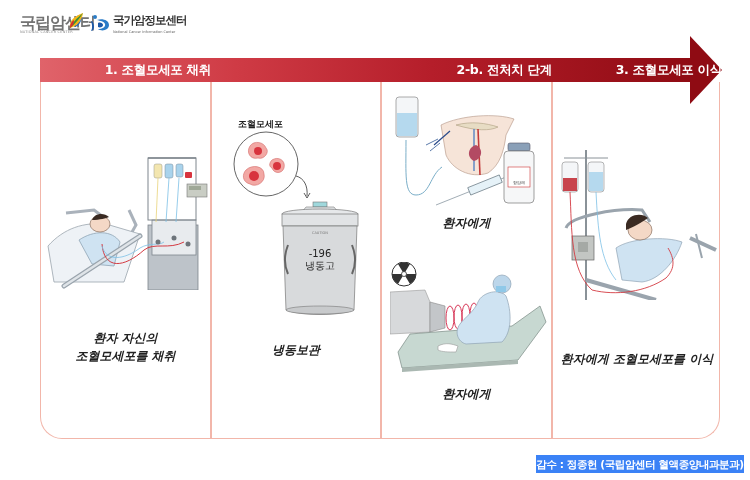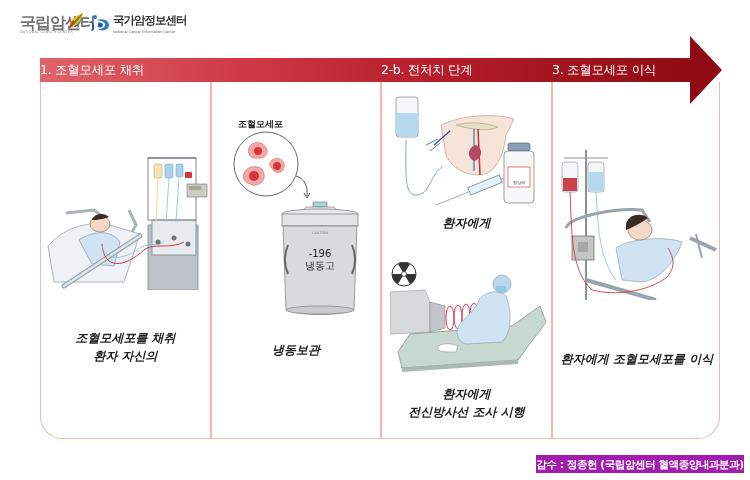--- a/index.html
+++ b/index.html
@@ -15,31 +15,31 @@
   .logo2-mark { left:89px; top:14px; width:22px; height:18px; }
   .logo2 { left:113px; top:13px; width:80px; height:24px; }
   .logo2 .name { position:absolute; left:0; top:0; font-size:11.5px; font-weight:bold; color:#333; letter-spacing:-1px; white-space:nowrap; }
   .logo2 .sub { position:absolute; left:0; top:17px; font-size:3.5px; color:#666; white-space:nowrap; }
 
   
   .arrow-band { left:40px; top:58px; width:652px; height:24px;
     background:linear-gradient(90deg,#e0636a 0%,#cf3b45 30%,#b51e2a 60%,#8f0b13 100%); }
   .arrow-head { left:690px; top:36px; width:0; height:0;
     border-top:34px solid transparent; border-bottom:34px solid transparent; border-left:32px solid #8f0b13; }
-  .step-label { top:58px; height:24px; line-height:24px; font-size:12.5px; font-weight:normal; color:#fff;
-    text-align:left; white-space:nowrap; letter-spacing:-0.3px; }
+  .step-label { top:58px; height:24px; line-height:24px; font-size:12.5px; font-weight:bold; color:#fff;
+    text-align:right; white-space:nowrap; letter-spacing:-0.3px; }
 
   
   .frame { left:40px; top:82px; width:680px; height:357px; border:1.5px solid #f2b6aa; border-top:none;
     border-radius:0 0 22px 22px; box-sizing:border-box; }
   .divider { top:82px; width:1.5px; height:357px; background:#f2b6aa; }
 
   .caption { font-size:12px; font-weight:bold; color:#222; text-align:center; line-height:18px; white-space:nowrap;font-style:italic; }
 
-  .credit { left:536px; top:455px; width:208px; height:18px; background:#a21caf; color:#fff;
+  .credit { left:536px; top:455px; width:208px; height:18px; background:#3b82f6; color:#fff;
     font-size:10.5px; font-weight:bold; line-height:18px; text-align:center; white-space:nowrap; letter-spacing:-0.4px; }
 </style>
 </head>
 <body>
 
 <div class="abs logo1">
   <span class="name">국립암센터</span>
   <span class="sub">NATIONAL CANCER CENTER</span>
 </div>
 <svg class="abs logo1-mark" viewBox="0 0 16 18">
@@ -103,22 +103,22 @@
   <path d="M125 28 L122 72" stroke="#7cc0e6" stroke-width="0.8" fill="none"></path>
   <path d="M135 28 L132 72" stroke="#7cc0e6" stroke-width="0.8" fill="none"></path>
   <path d="M58 94 C60 120 80 118 100 100 C110 92 125 100 140 92" stroke="#d43a42" stroke-width="1" fill="none"></path>
   <path d="M58 96 C62 112 80 110 96 98 C106 92 115 96 120 92" stroke="#7cc0e6" stroke-width="0.8" fill="none"></path>
 
   <circle cx="114" cy="92" r="2.5" fill="#6d747a"></circle>
   <circle cx="130" cy="88" r="2.5" fill="#6d747a"></circle>
   <circle cx="144" cy="94" r="2.5" fill="#6d747a"></circle>
 </svg>
 <div class="abs caption" style="left:40px;width:171px;top:329px;">
+  <div>환자 자신의</div>
   <div>조혈모세포를 채취</div>
-  <div>환자 자신의</div>
 </div>
 
 <div class="abs" style="left:238px;top:118px;font-size:9px;font-weight:bold;color:#222;white-space:nowrap;">조혈모세포</div>
 <svg class="abs" style="left:232px;top:130px;width:90px;height:70px;" viewBox="0 0 90 70">
   <circle cx="34" cy="34" r="32" fill="#fff" stroke="#555" stroke-width="0.9"></circle>
   <path d="M18 16 C22 10 32 12 34 18 C38 22 32 30 26 28 C18 30 14 22 18 16 Z" fill="#f2a8a4" stroke="#d46a68" stroke-width="0.6"></path>
   <circle cx="26" cy="21" r="4" fill="#d8343e"></circle>
   <path d="M40 30 C46 26 54 30 52 38 C50 44 42 44 40 38 C36 36 38 32 40 30 Z" fill="#f2a8a4" stroke="#d46a68" stroke-width="0.6"></path>
   <circle cx="45" cy="36" r="4" fill="#d8343e"></circle>
   <path d="M14 40 C20 34 32 36 32 44 C34 52 24 58 18 54 C10 52 10 44 14 40 Z" fill="#f2a8a4" stroke="#d46a68" stroke-width="0.6"></path>
@@ -193,21 +193,20 @@
   <path d="M8 90 L20 72 L122 64 L150 44 L156 60 L128 98 L12 106 Z" fill="#c7d8d1" stroke="#7a8a84" stroke-width="0.7"></path>
   <path d="M12 106 L128 98 L128 102 L12 110 Z" fill="#aab8b2"></path>
 
   <path d="M88 40 C92 30 110 26 116 34 C122 50 122 70 112 80 L76 82 C68 80 64 70 70 62 C74 56 84 50 88 40 Z" fill="#cfe3f2" stroke="#8fa4b5" stroke-width="0.7"></path>
   <circle cx="112" cy="22" r="9" fill="#bcd6ea" stroke="#8fa4b5" stroke-width="0.7"></circle>
   <rect x="106" y="24" width="10" height="6" fill="#8fc8e8"></rect>
   <path d="M48 84 C56 80 62 82 68 84 L66 90 C58 90 52 90 48 88 Z" fill="#fff" stroke="#999" stroke-width="0.6"></path>
 </svg>
 <div class="abs caption" style="left:381px;width:171px;top:385px;">
   <div>환자에게</div>
-  <div>전신방사선 조사 시행</div>
 </div>
 
 <svg class="abs" style="left:556px;top:150px;width:166px;height:150px;" viewBox="0 0 166 150">
 
   <line x1="30" y1="0" x2="30" y2="150" stroke="#8a9298" stroke-width="2"></line>
   <path d="M8 8 L52 8" stroke="#8a9298" stroke-width="1"></path>
 
   <rect x="6" y="12" width="16" height="30" rx="3" fill="#f4f6f8" stroke="#888" stroke-width="0.6"></rect>
   <rect x="7" y="28" width="14" height="13" fill="#c8444c"></rect>
   <rect x="32" y="12" width="16" height="30" rx="3" fill="#f4f6f8" stroke="#888" stroke-width="0.6"></rect>

